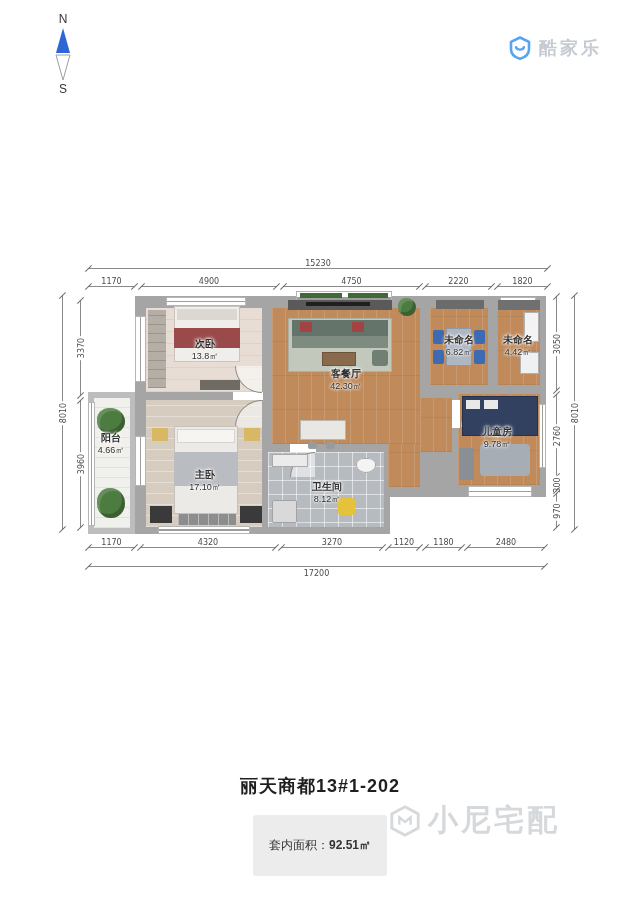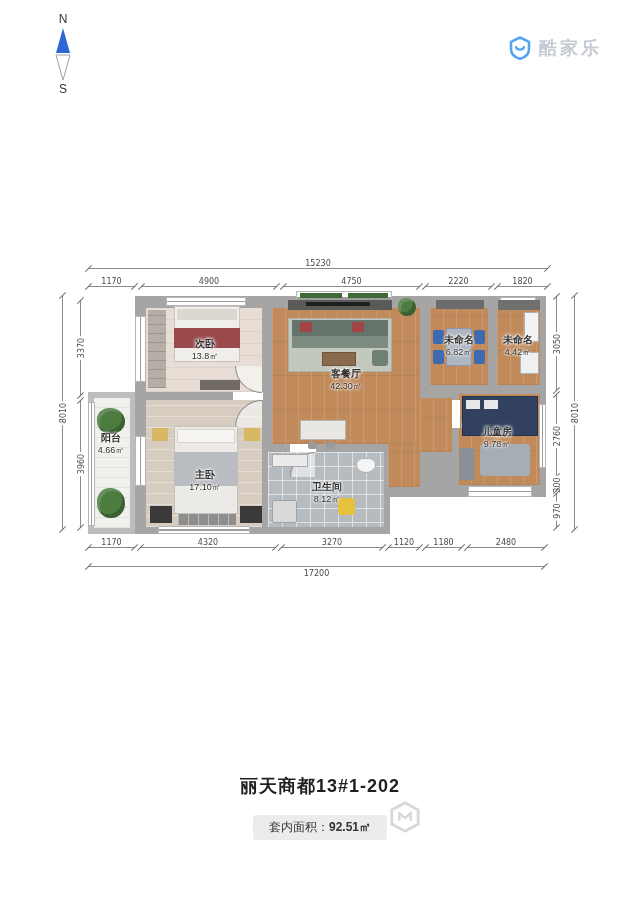--- a/index.html
+++ b/index.html
@@ -29,21 +29,21 @@
   .window-h{position:absolute;background:linear-gradient(to bottom,#ffffff 42%,#9d9d9d 42%,#9d9d9d 58%,#ffffff 58%);box-shadow:inset 0 0 0 1px #b5b5b5;}
   .window-v{position:absolute;background:linear-gradient(to right,#ffffff 42%,#9d9d9d 42%,#9d9d9d 58%,#ffffff 58%);box-shadow:inset 0 0 0 1px #b5b5b5;}
   .gap{position:absolute;background:#fff;}
   .arc{position:absolute;background:rgba(255,255,255,.55);}
   .room-label{position:absolute;transform:translateX(-50%);text-align:center;color:#2e2e2e;font-weight:bold;font-size:10px;line-height:12px;text-shadow:0 0 2px #fff,0 0 3px #fff,0 0 4px #fff;z-index:8;white-space:nowrap;}
   .room-label .area{font-size:9px;font-weight:normal;}
   .furn{position:absolute;}
   .plant{position:absolute;background:#4d7c41;border-radius:46% 54% 50% 50%;box-shadow:inset 3px 3px 0 rgba(255,255,255,.15),inset -3px -4px 0 rgba(0,0,0,.22);}
   
   .plan-title{position:absolute;left:0;width:640px;top:774px;text-align:center;font-size:18px;font-weight:bold;color:#1f1f1f;letter-spacing:1px;}
-  .area-box{position:absolute;left:50%;transform:translateX(-50%);top:815px;background:#ececec;border-radius:3px;padding:4px 16px;font-size:12px;color:#333;z-index:3;}
+  .area-box{position:absolute;left:50%;transform:translateX(-50%);top:815px;background:#ececec;border-radius:3px;padding:22px 16px;font-size:12px;color:#333;z-index:3;}
   .watermark{position:absolute;left:388px;top:800px;display:flex;align-items:center;gap:6px;color:#d6d9dc;z-index:2;}
   .watermark .wm-text{font-size:30px;font-weight:bold;letter-spacing:3px;}
 </style>
 </head>
 <body>
 
 <div class="abs" style="left:48px;top:12px;width:30px;text-align:center;">
   <div style="font-size:12px;color:#333;">N</div>
   <svg width="24" height="56" viewBox="0 0 24 56" style="display:block;margin:0 auto;">
     <polygon points="12,2 5,27 19,27" fill="#2e67d3"></polygon>
@@ -253,17 +253,18 @@
 
 </div>
 
 <div class="plan-title">丽天商都13#1-202</div>
 
 <div class="watermark">
   <svg width="34" height="34" viewBox="0 0 36 36">
     <polygon points="18,3 32,10.5 32,25.5 18,33 4,25.5 4,10.5" fill="none" stroke="#d6d9dc" stroke-width="3"></polygon>
     <polyline points="12,22 12,14 18,19 24,14 24,22" fill="none" stroke="#d6d9dc" stroke-width="2.5"></polyline>
   </svg>
+  <span class="wm-text">小尼宅配</span>
 </div>
 
 <div class="area-box">
   <span>套内面积：</span><b>92.51㎡</b>
 </div>
 
 </body></html>

